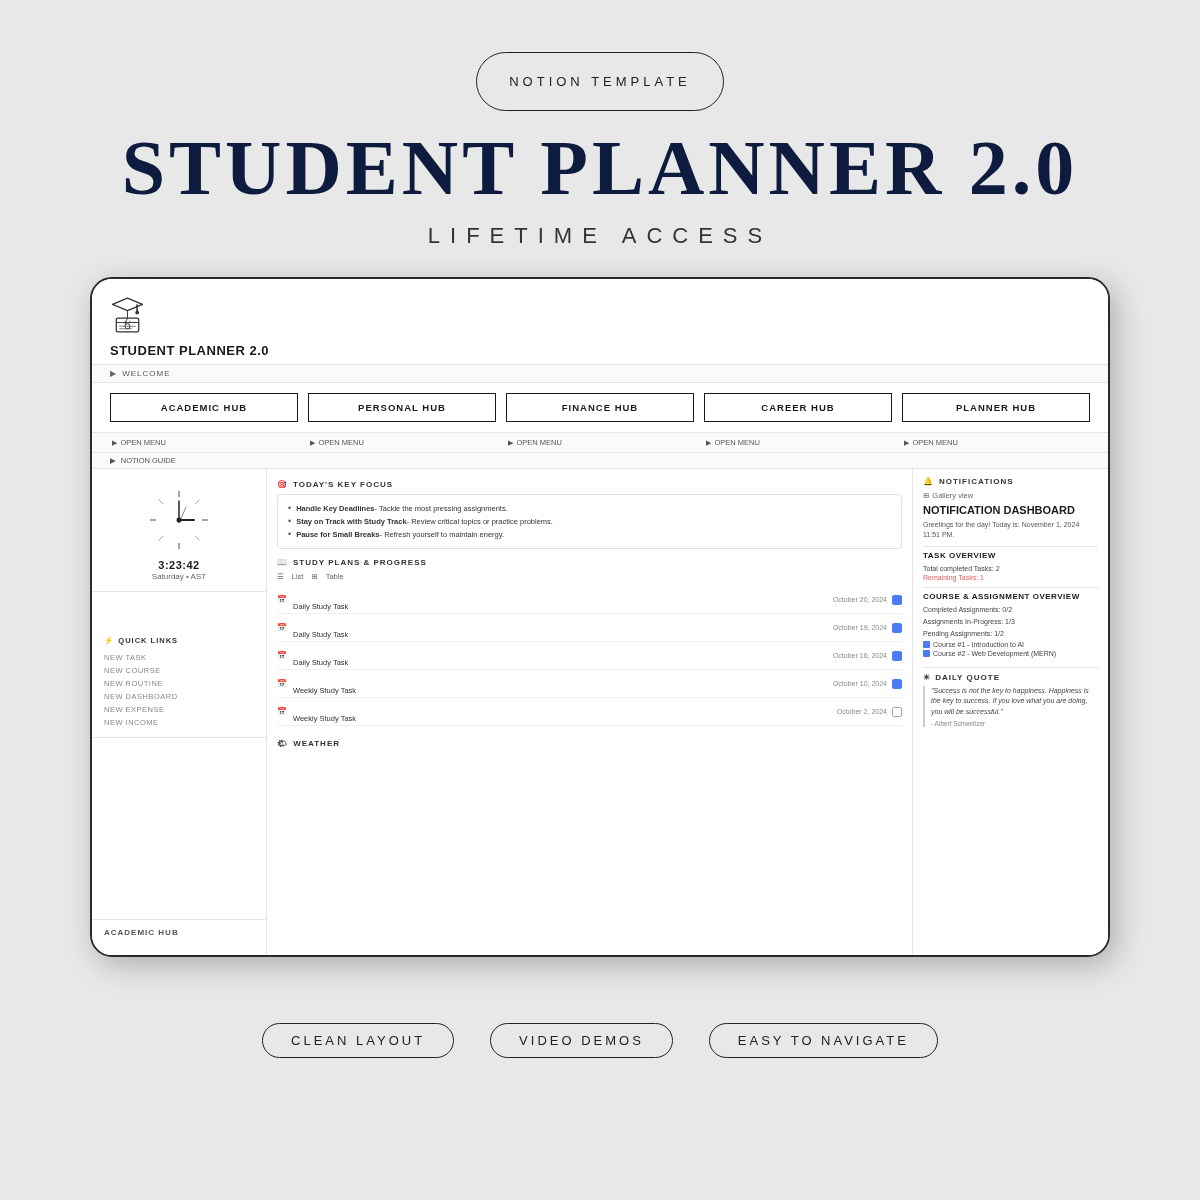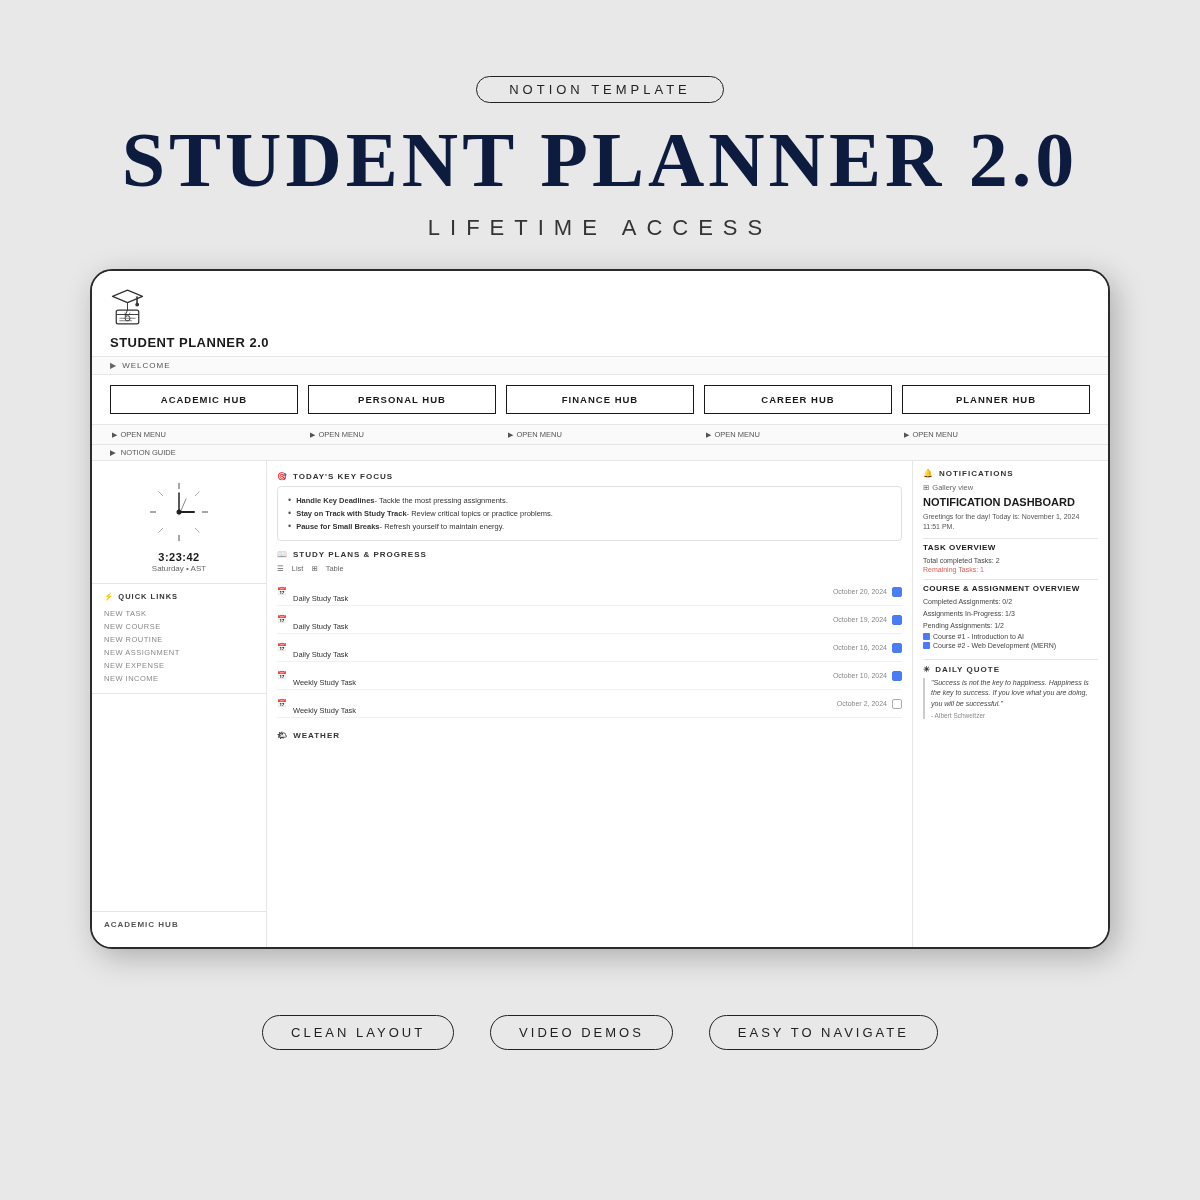--- a/index.html
+++ b/index.html
@@ -9,24 +9,24 @@
       background: #e8e8e8;
       font-family: 'Georgia', serif;
       overflow: hidden;
       display: flex;
       flex-direction: column;
       align-items: center;
     }
 
     
     .notion-badge {
-      margin-top: 76px;
+      margin-top: 52px;
       border: 1.5px solid #222;
       border-radius: 30px;
-      padding: 5px 32px;
+      padding: 21px 32px;
       font-family: 'Trebuchet MS', sans-serif;
       font-size: 13px;
       letter-spacing: 4px;
       color: #222;
       text-transform: uppercase;
     }
 
     
     .main-title {
       font-size: 78px;
@@ -171,20 +171,21 @@
     }
 
     
     .left-sidebar {
       width: 175px;
       border-right: 1px solid #e5e5e5;
       display: flex;
       flex-direction: column;
       padding: 10px 0;
       flex-shrink: 0;
+      gap: 36px;
     }
 
     .clock-area {
       display: flex;
       flex-direction: column;
       align-items: center;
       padding: 6px 10px 10px;
       border-bottom: 1px solid #e5e5e5;
     }
 
@@ -595,21 +596,21 @@
         </div>
 
         <div class="quick-links">
           <div class="quick-links-title">
             <span>⚡</span>
             <span>QUICK LINKS</span>
           </div>
           <div class="quick-link-item">NEW TASK</div>
           <div class="quick-link-item">NEW COURSE</div>
           <div class="quick-link-item">NEW ROUTINE</div>
-          <div class="quick-link-item">NEW ASSIGNMENT</div>
+          <div class="quick-link-item">NEW DASHBOARD</div>
           <div class="quick-link-item">NEW EXPENSE</div>
           <div class="quick-link-item">NEW INCOME</div>
         </div>
 
         <div class="bottom-label">ACADEMIC HUB</div>
       </div>
 
       <div class="center-content">
 
         <div class="section-header">

